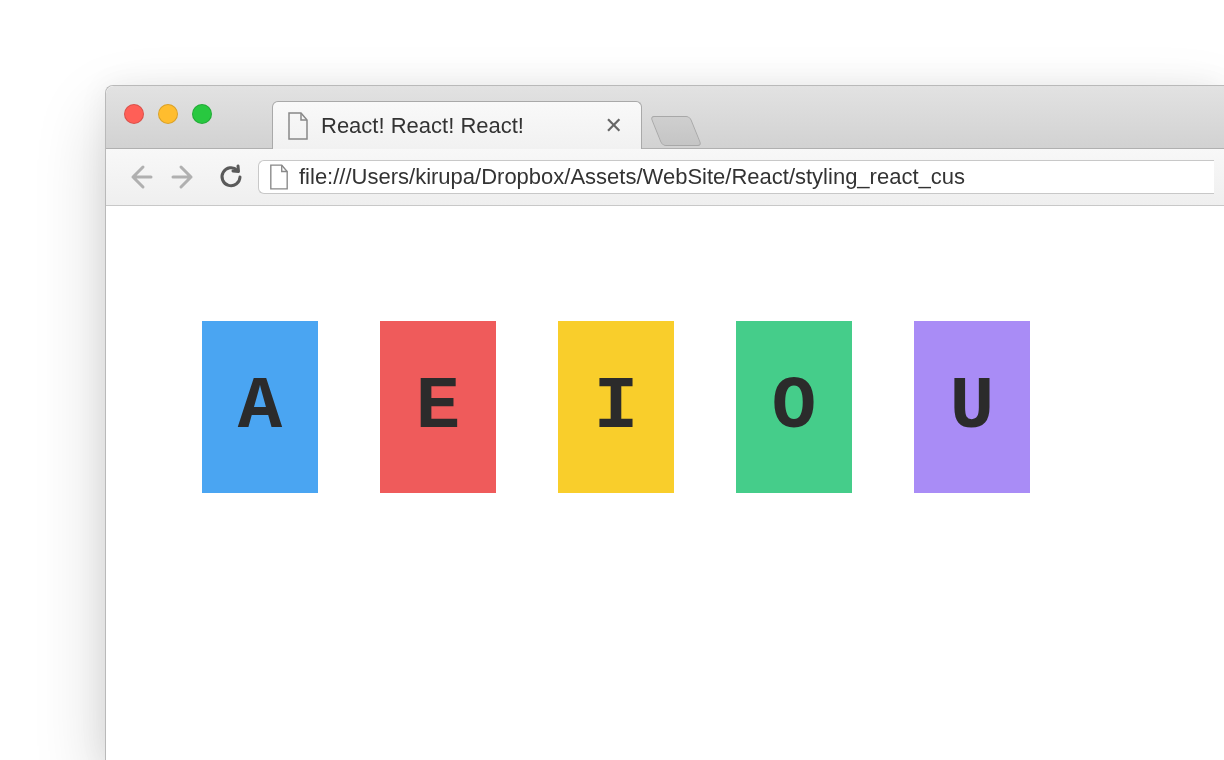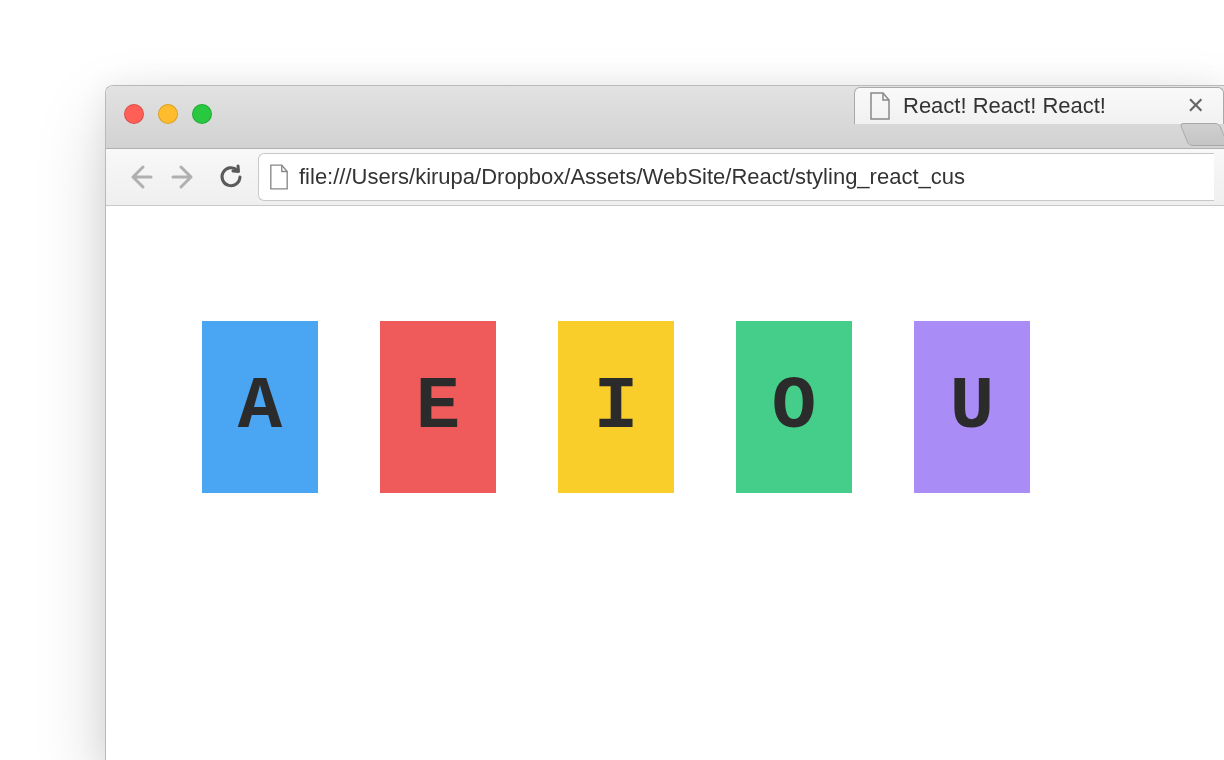--- a/index.html
+++ b/index.html
@@ -30,21 +30,20 @@
       overflow: hidden;
     }
     .tabstrip {
       height: 63px;
       background: linear-gradient(#e2e2e2,#d2d2d2);
       border-bottom: 1px solid #b0b0b0;
       position: relative;
       border-top-left-radius: 8px;
       display: flex;
       align-items: flex-end;
-      flex-direction: column;
     }
     .traffic {
       position: absolute;
       left: 18px;
       top: 18px;
       display: flex;
       gap: 14px;
     }
     .dot {
       width: 20px;
@@ -114,21 +113,21 @@
       align-items: center;
       justify-content: center;
       color: #b0b0b0;
       cursor: pointer;
     }
     .reload-btn {
       color: #5a5a5a;
     }
     .omnibox {
       flex: 1;
-      height: 48px;
+      height: 34px;
       background: #fff;
       border: 1px solid #c8c8c8;
       border-right: none;
       border-radius: 6px 0 0 6px;
       display: flex;
       align-items: center;
       padding: 0 10px;
       gap: 10px;
       overflow: hidden;
     }

